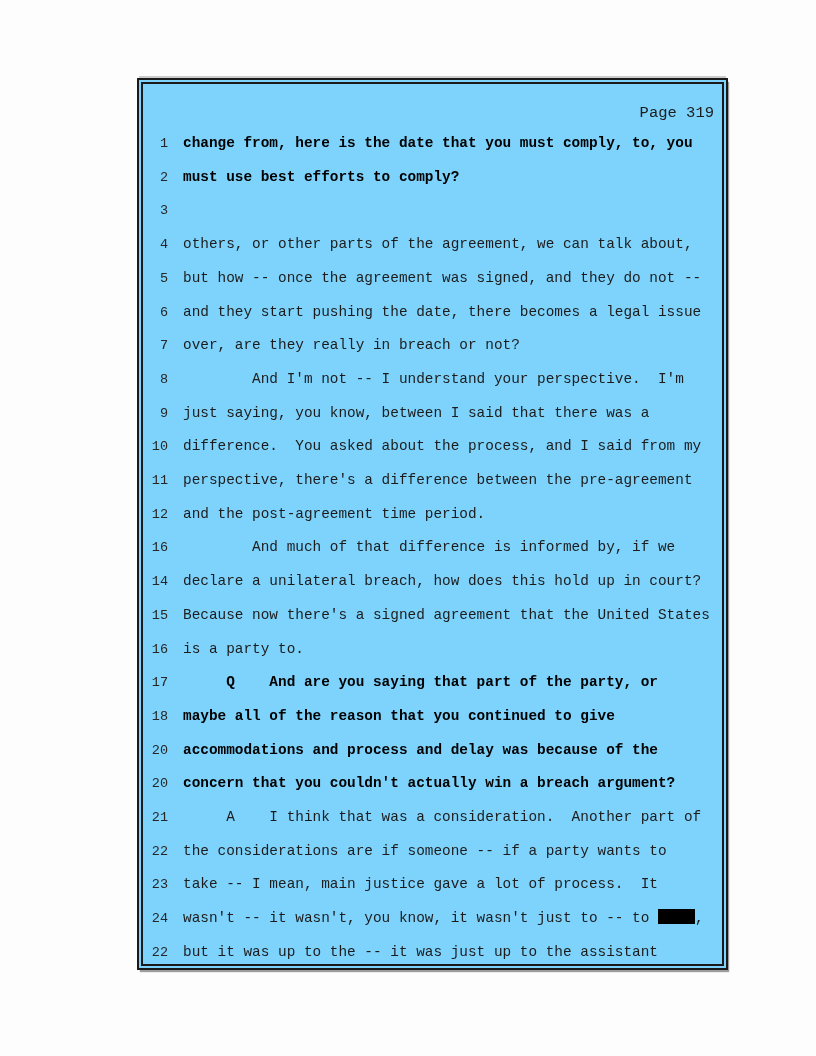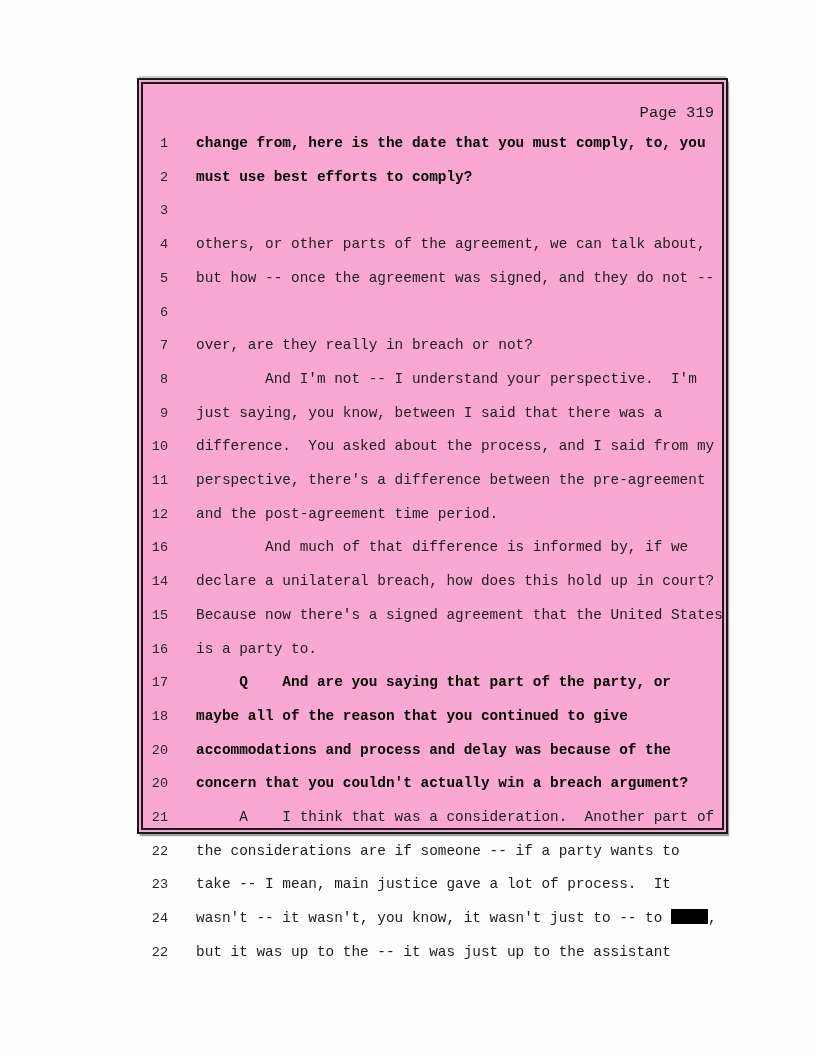--- a/index.html
+++ b/index.html
@@ -10,22 +10,22 @@
     background: #fdfdfd;
     font-family: "Liberation Mono", "DejaVu Sans Mono", monospace;
     position: relative;
     overflow: hidden;
   }
   .frame {
     position: absolute;
     left: 137px;
     top: 78px;
     width: 591px;
-    height: 756px;
-    background: #f9a8d4;
+    height: 892px;
+    background: #7dd3fc;
     border: 6px double #1a1a1a;
     box-shadow: 2px 3px 1px -1px #9d9d9d, 0 -4px 0 -2px #cccccc;
   }
   .page-header {
     position: absolute;
     top: 20px;
     right: 8px;
     font-size: 15.5px;
     color: #1c1c1c;
     white-space: pre;
@@ -47,21 +47,21 @@
     flex: none;
     width: 18px;
     margin-left: 7px;
     text-align: right;
     font-size: 13.5px;
     font-weight: normal;
     color: #262626;
   }
   .txt {
     white-space: pre;
-    margin-left: 28px;
+    margin-left: 15px;
   }
   .redaction {
     display: inline-block;
     width: 37px;
     height: 15px;
     background: #000000;
     vertical-align: -2px;
   }
 </style>
 </head>
@@ -84,20 +84,21 @@
       <div class="line">
         <span class="num">4</span>
         <span class="txt">others, or other parts of the agreement, we can talk about,</span>
       </div>
       <div class="line">
         <span class="num">5</span>
         <span class="txt">but how -- once the agreement was signed, and they do not --</span>
       </div>
       <div class="line">
         <span class="num">6</span>
+        <span class="txt">and they start pushing the date, there becomes a legal issue</span>
       </div>
       <div class="line">
         <span class="num">7</span>
         <span class="txt">over, are they really in breach or not?</span>
       </div>
       <div class="line">
         <span class="num">8</span>
         <span class="txt">        And I'm not -- I understand your perspective.  I'm</span>
       </div>
       <div class="line">

